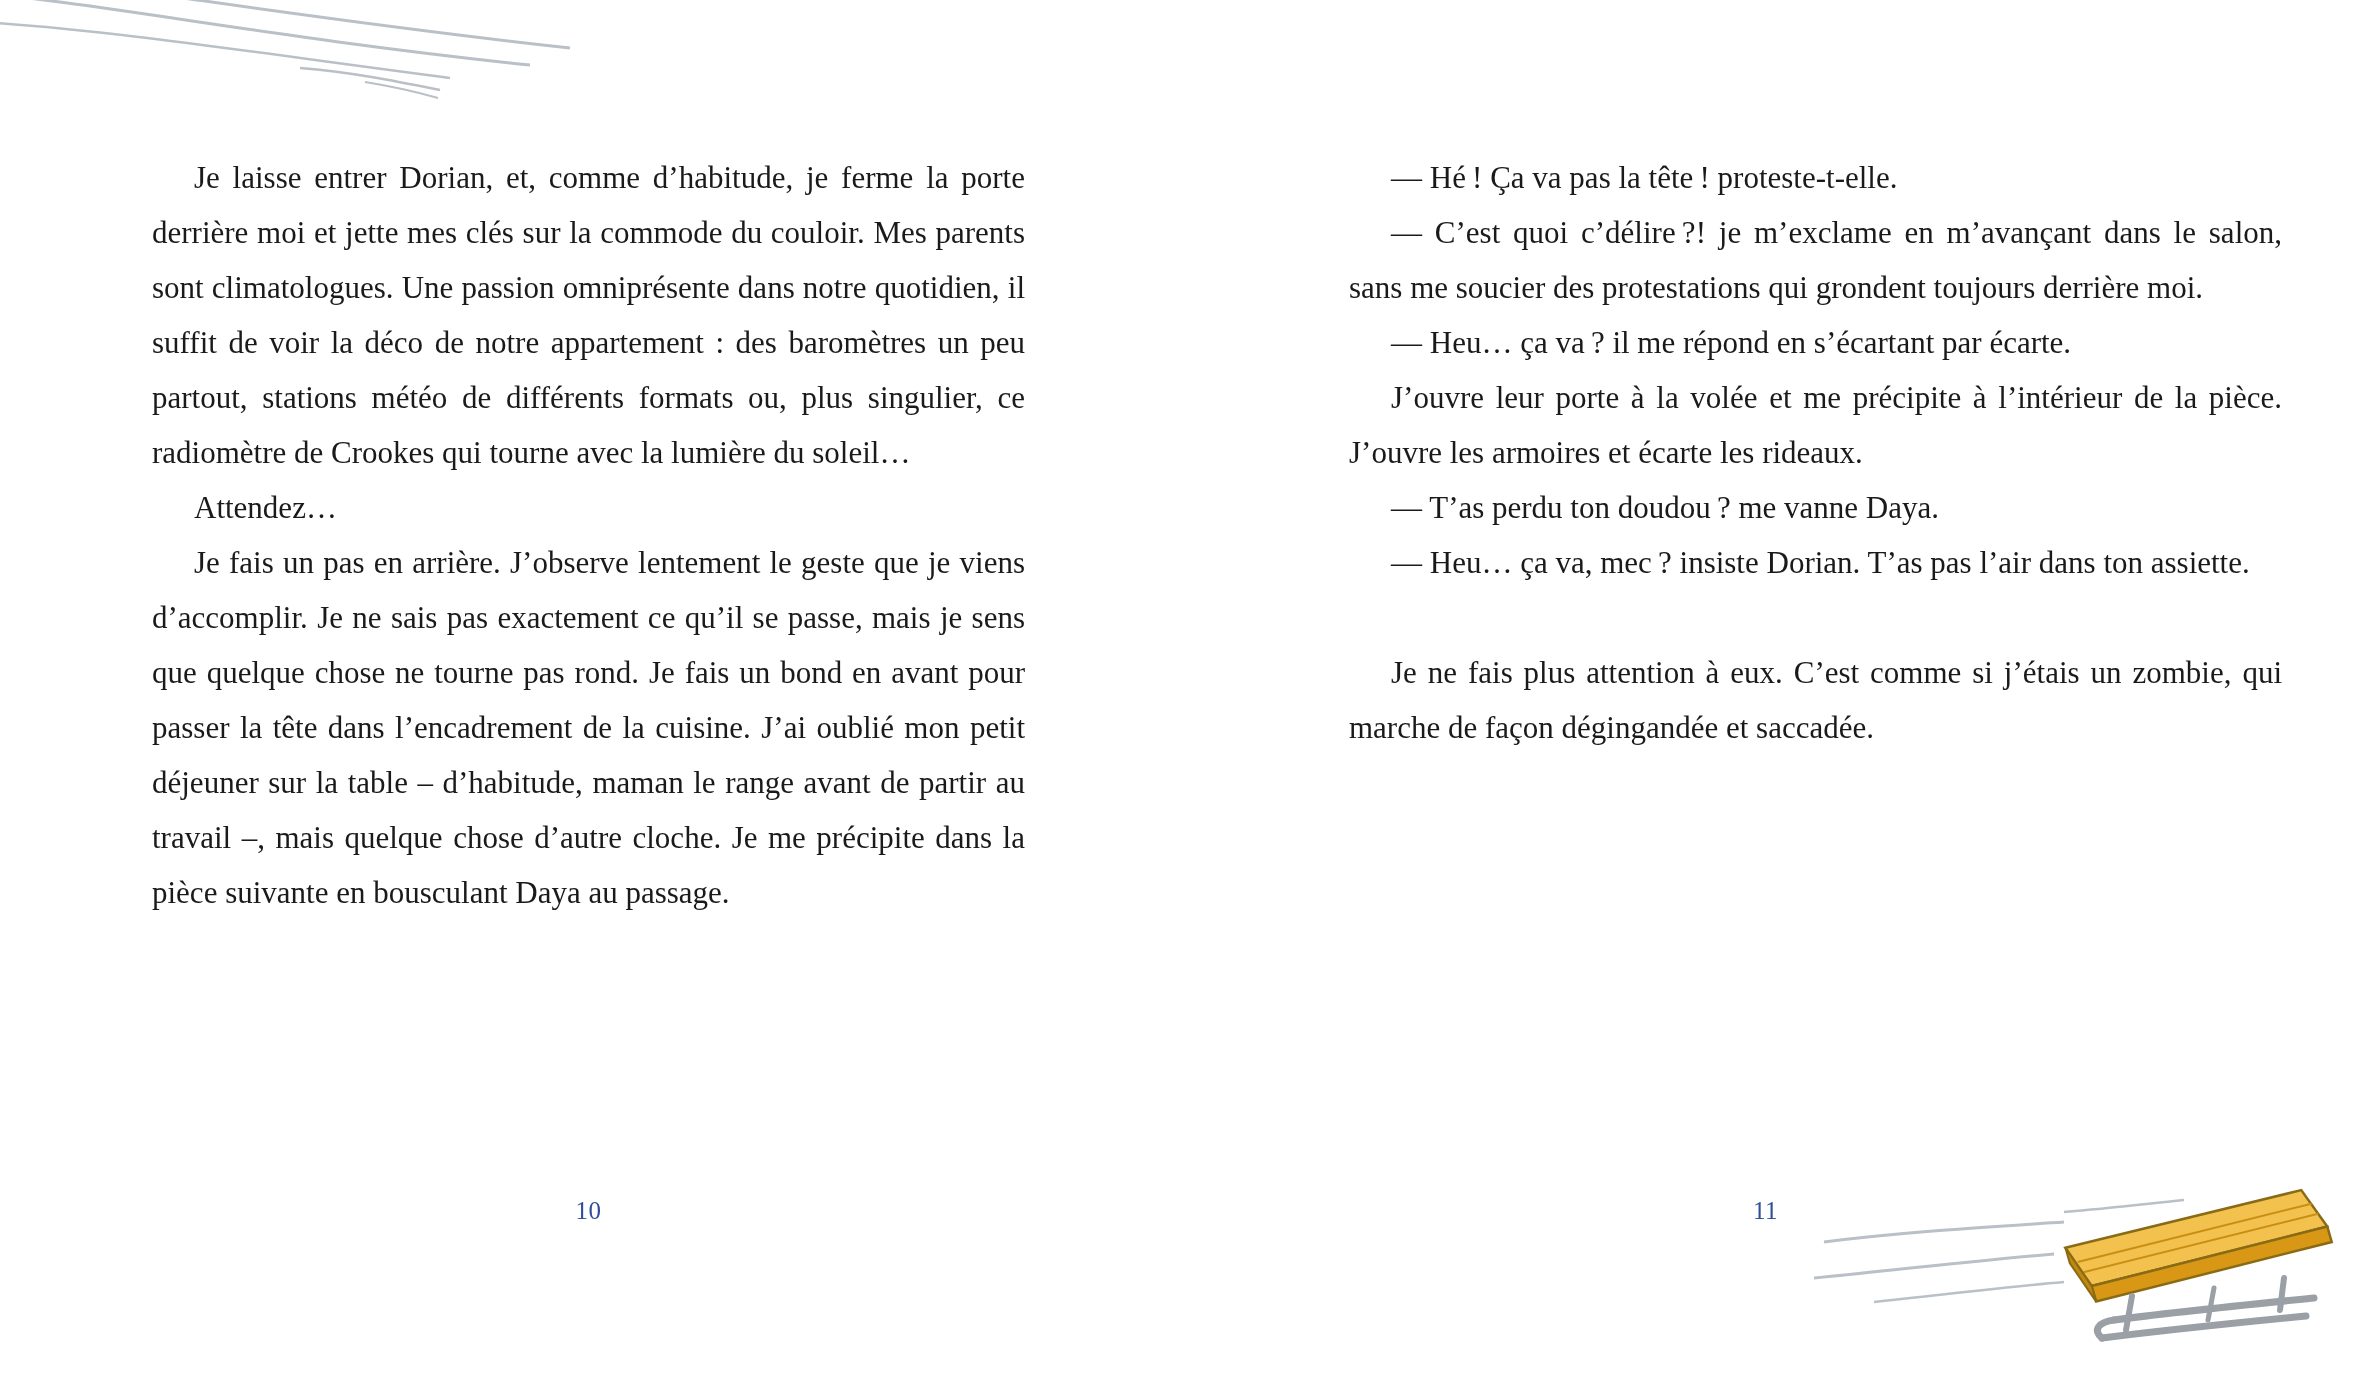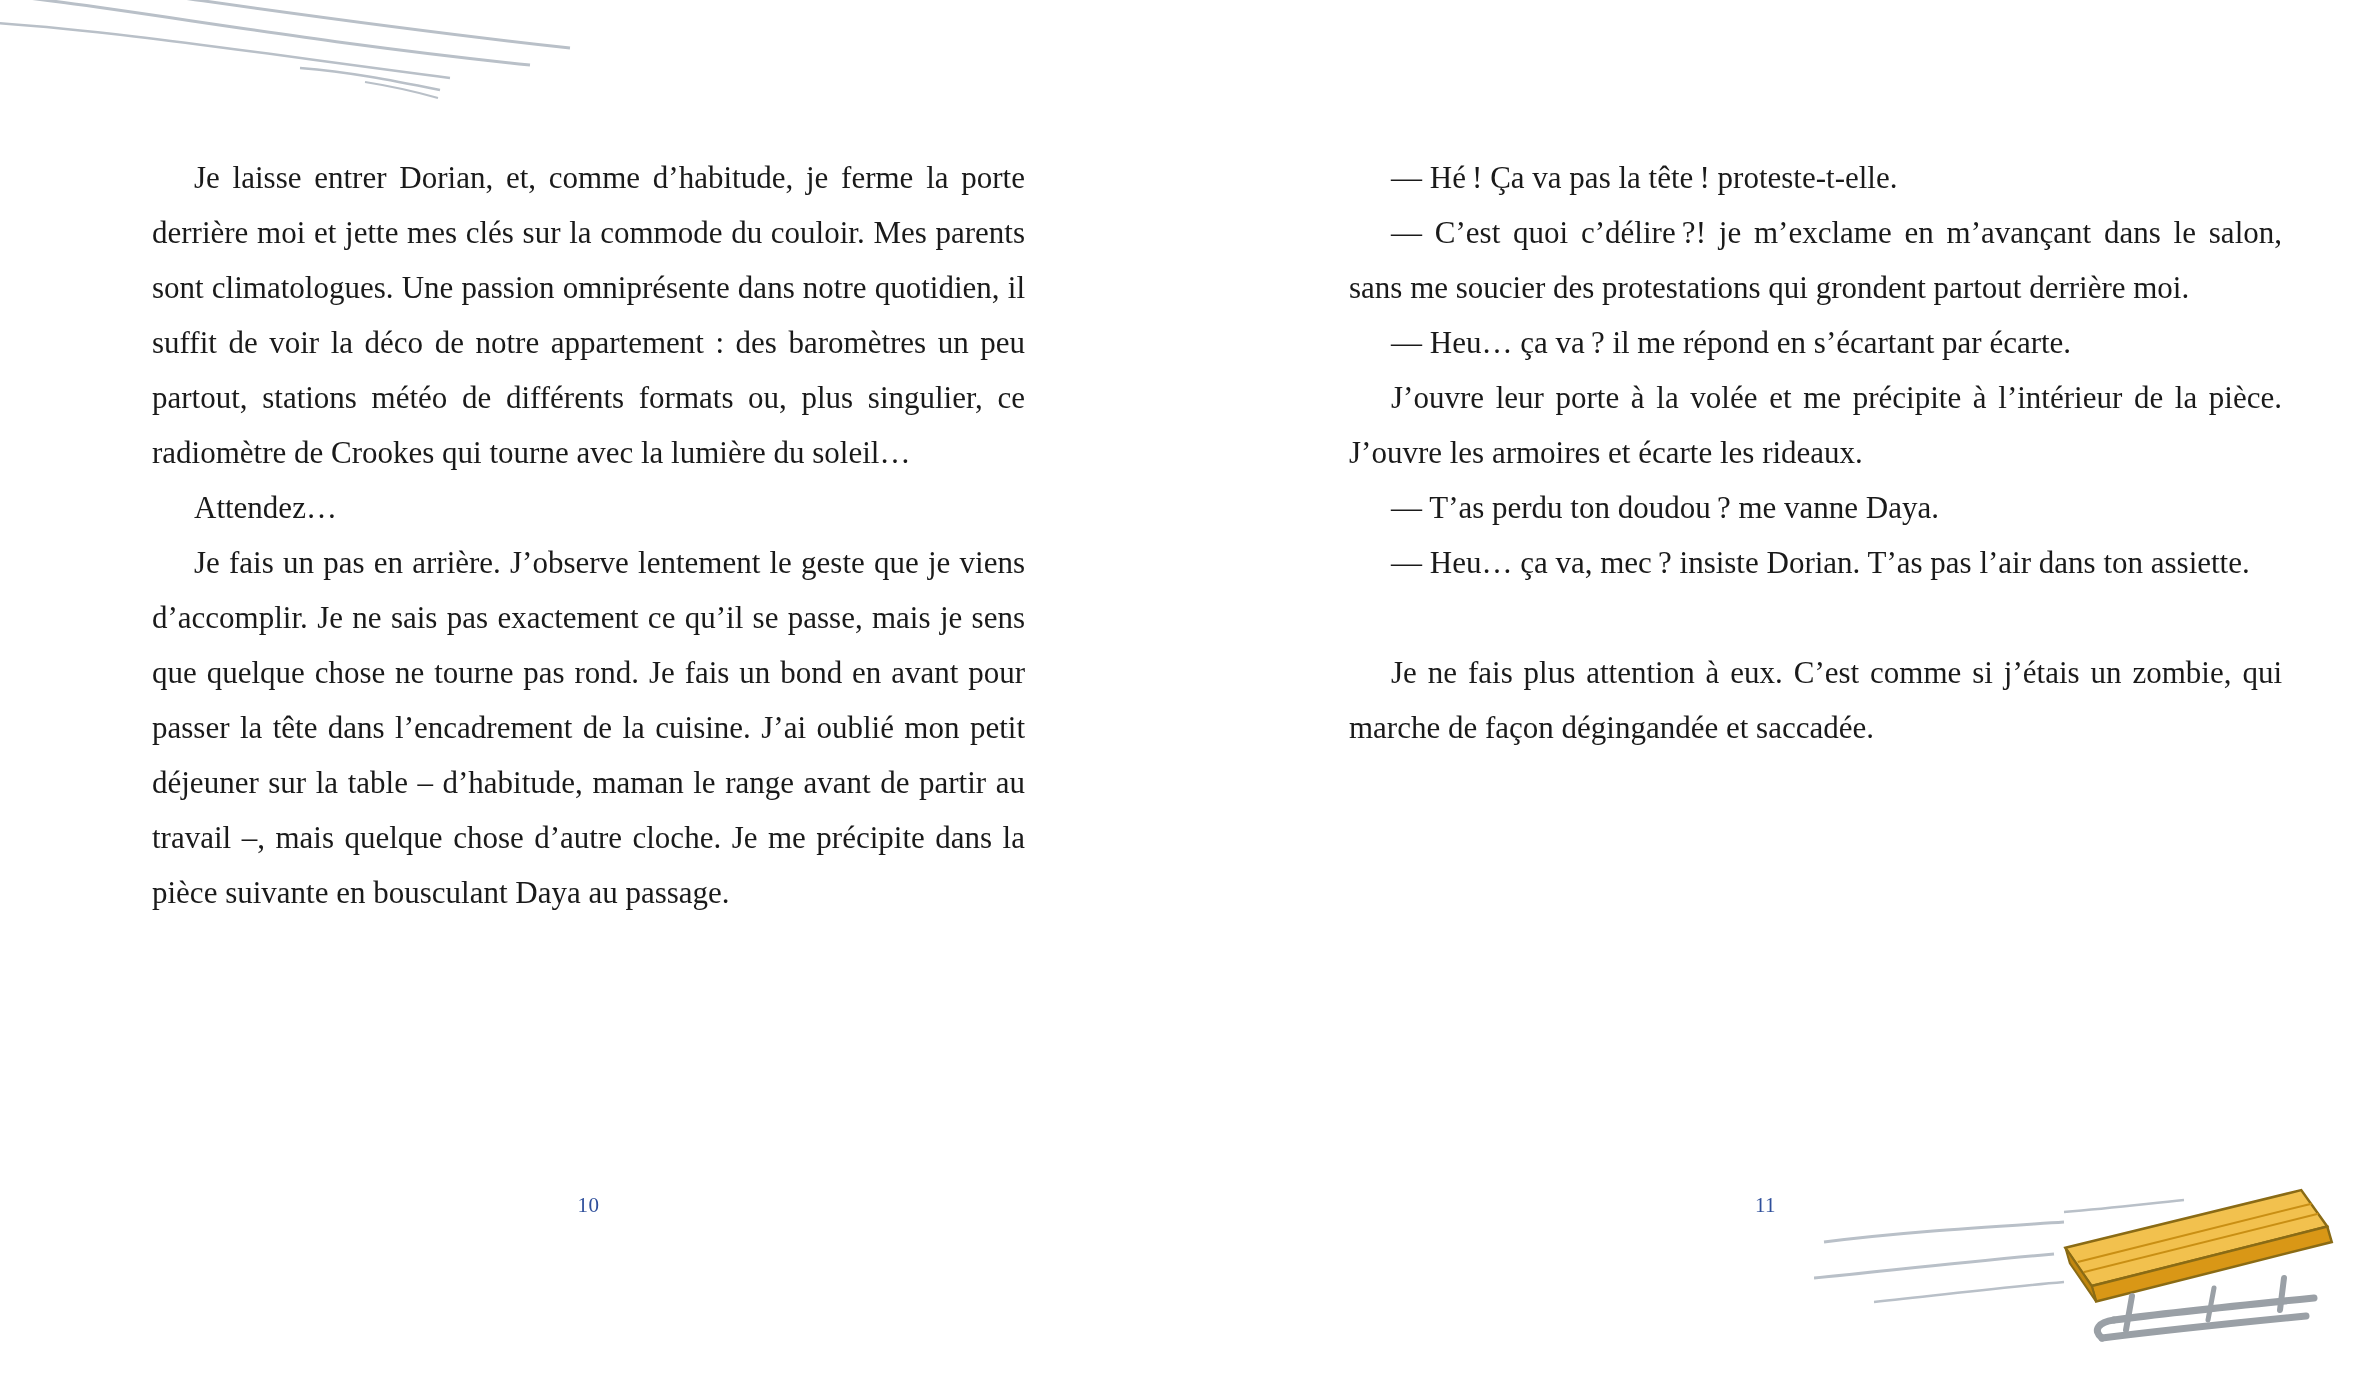--- a/index.html
+++ b/index.html
@@ -63,25 +63,25 @@
   .textblock p {
     margin: 0;
     text-indent: 42px;
   }
   .textblock p.gap {
     margin-top: 55px;
   }
 
   .folio {
     position: absolute;
-    bottom: 182px;
+    bottom: 175px;
     width: 100%;
     left: 0;
     text-align: center;
-    font-size: 21px;
+    font-size: 25px;
     color: #2f4f9b;
     letter-spacing: 0.5px;
     font-family: "Liberation Serif", serif;
   }
   .page-left .folio  { padding-right: 280px; }
   .page-right .folio { padding-right: 290px; }
 </style>
 </head>
 <body>
 
@@ -100,21 +100,21 @@
       <p>Je laisse entrer Dorian, et, comme d’habitude, je ferme la porte derrière moi et jette mes clés sur la commode du couloir. Mes parents sont climatologues. Une passion omniprésente dans notre quotidien, il suffit de voir la déco de notre appartement : des baromètres un peu partout, stations météo de différents formats ou, plus singulier, ce radiomètre de Crookes qui tourne avec la lumière du soleil…</p>
       <p>Attendez…</p>
       <p>Je fais un pas en arrière. J’observe lentement le geste que je viens d’accomplir. Je ne sais pas exactement ce qu’il se passe, mais je sens que quelque chose ne tourne pas rond. Je fais un bond en avant pour passer la tête dans l’encadrement de la cuisine. J’ai oublié mon petit déjeuner sur la table – d’habitude, maman le range avant de partir au travail –, mais quelque chose d’autre cloche. Je me précipite dans la pièce suivante en bousculant Daya au passage.</p>
     </div>
     <div class="folio">10</div>
   </div>
 
   <div class="page page-right">
     <div class="textblock">
       <p>— Hé ! Ça va pas la tête ! proteste-t-elle.</p>
-      <p>— C’est quoi c’délire ?! je m’exclame en m’avançant dans le salon, sans me soucier des protestations qui grondent partout derrière moi.</p>
+      <p>— C’est quoi c’délire ?! je m’exclame en m’avançant dans le salon, sans me soucier des protestations qui grondent toujours derrière moi.</p>
       <p>— Heu… ça va ? il me répond en s’écartant par écarte.</p>
       <p>J’ouvre leur porte à la volée et me précipite à l’intérieur de la pièce. J’ouvre les armoires et écarte les rideaux.</p>
       <p>— T’as perdu ton doudou ? me vanne Daya.</p>
       <p>— Heu… ça va, mec ? insiste Dorian. T’as pas l’air dans ton assiette.</p>
       <p class="gap">Je ne fais plus attention à eux. C’est comme si j’étais un zombie, qui marche de façon dégingandée et saccadée.</p>
     </div>
     <div class="folio">11</div>
   </div>
 
 </div>

